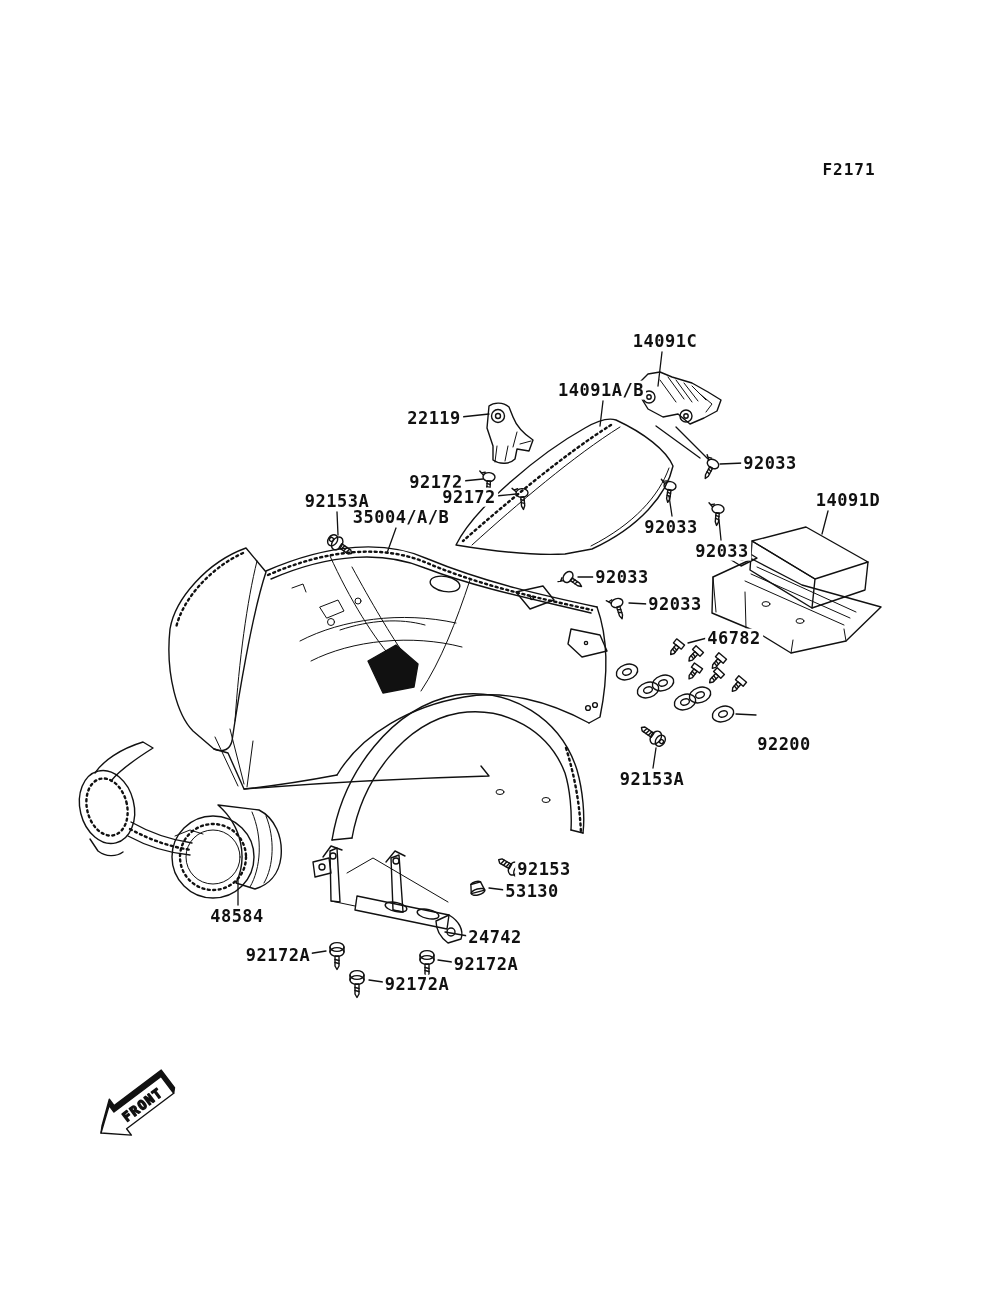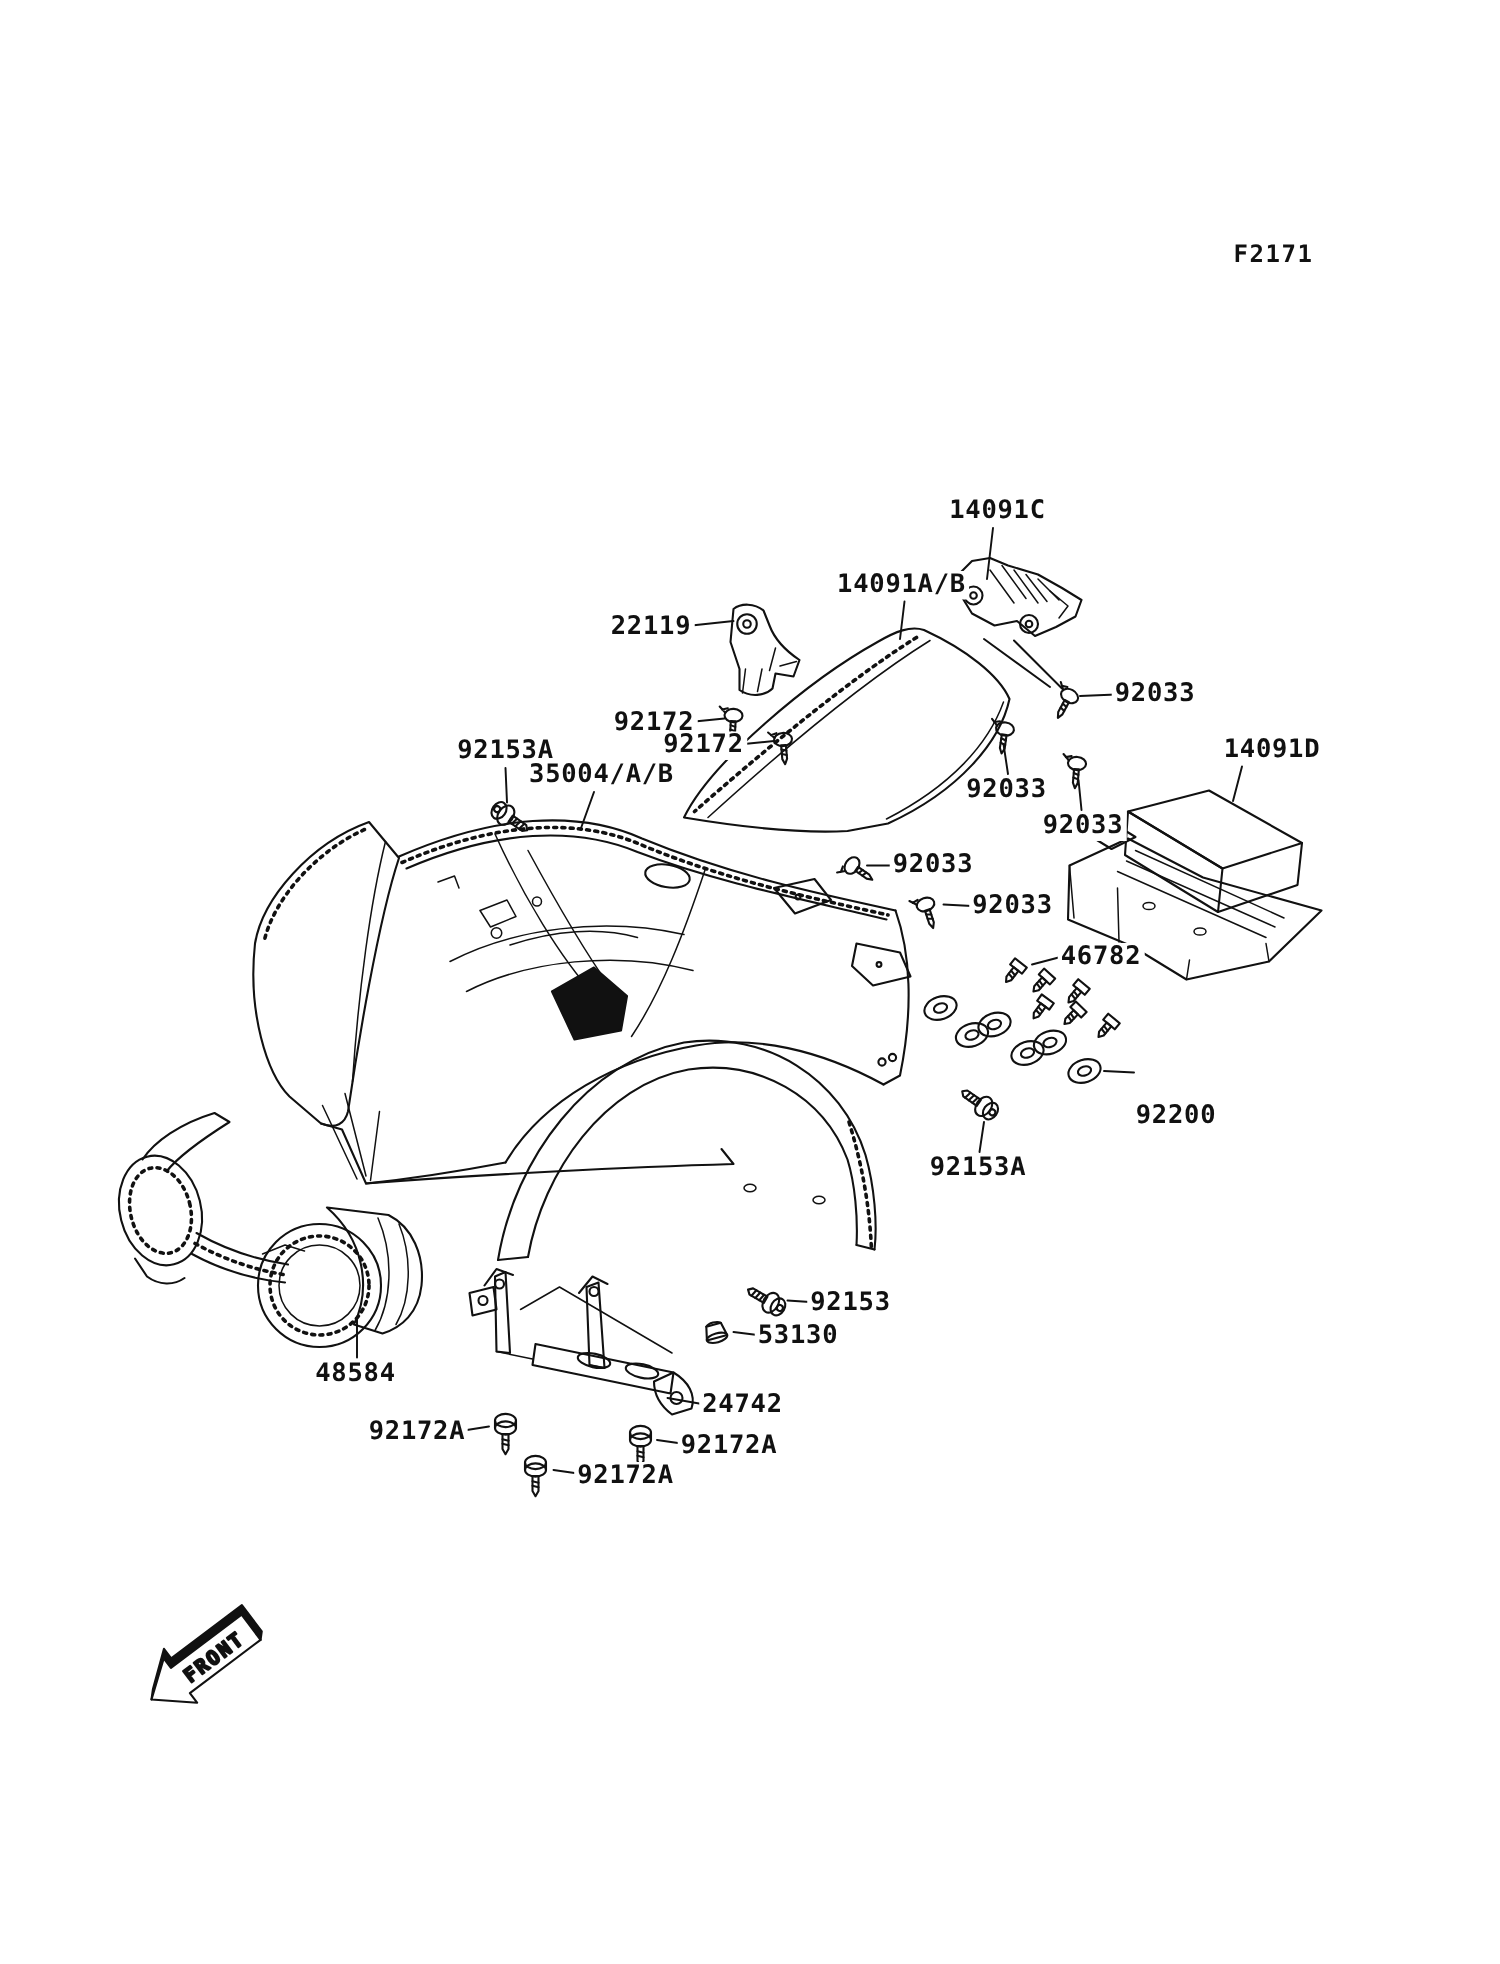--- a/index.html
+++ b/index.html
@@ -275,21 +275,21 @@
       <div class="callout" style="left: 337px; top: 501px;">92153A</div>
       <div class="callout" style="left: 401px; top: 517px;">35004/A/B</div>
       <div class="callout" style="left: 831px; top: 500px; margin-left: 17px;">14091D</div>
       <div class="callout" style="left: 671px; top: 527px;">92033</div>
       <div class="callout" style="left: 722px; top: 551px;">92033</div>
       <div class="callout" style="left: 622px; top: 577px;">92033</div>
       <div class="callout" style="left: 675px; top: 604px;">92033</div>
       <div class="callout" style="left: 734px; top: 638px;">46782</div>
       <div class="callout" style="left: 784px; top: 716px; margin-top: 28px;">92200</div>
       <div class="callout" style="left: 652px; top: 779px;">92153A</div>
-      <div class="callout" style="left: 567px; top: 869px; text-align: right;">92153</div>
+      <div class="callout" style="left: 544px; top: 869px; text-align: right;">92153</div>
       <div class="callout" style="left: 532px; top: 891px;">53130</div>
       <div class="callout" style="left: 495px; top: 937px;">24742</div>
       <div class="callout" style="left: 237px; top: 916px;">48584</div>
       <div class="callout" style="left: 278px; top: 955px;">92172A</div>
       <div class="callout" style="left: 486px; top: 964px;">92172A</div>
       <div class="callout" style="left: 417px; top: 984px;">92172A</div>
     </div>
 
 </div>
 

